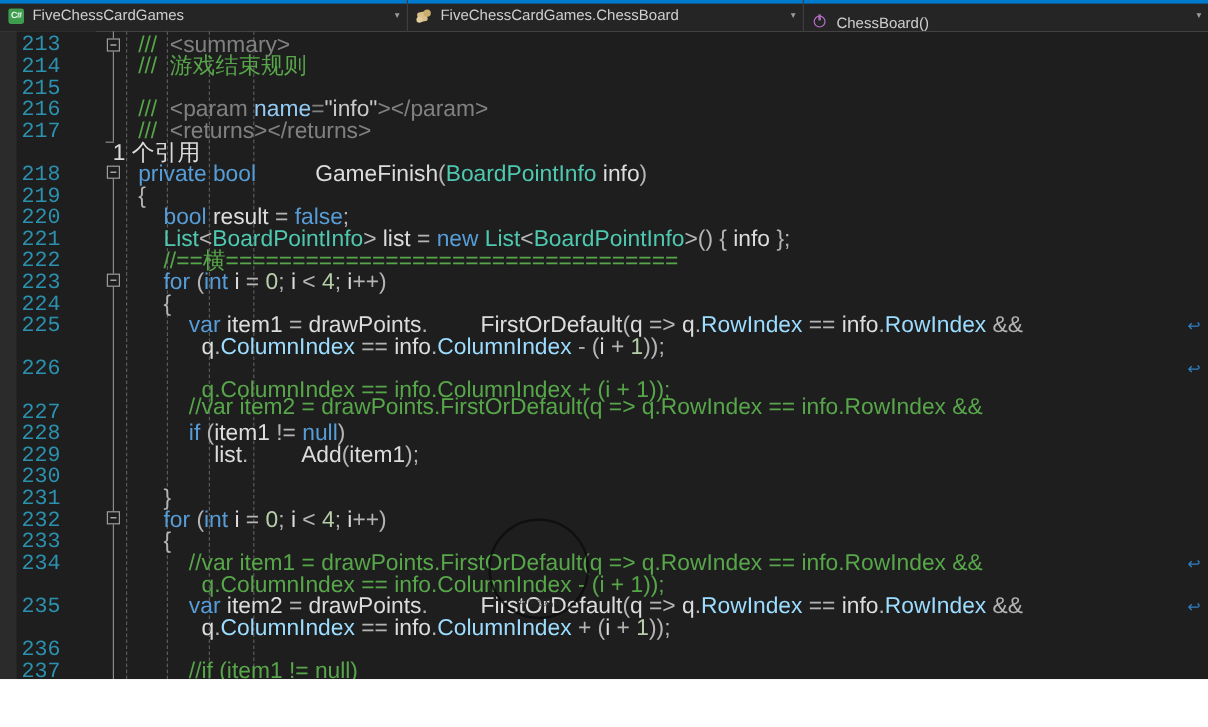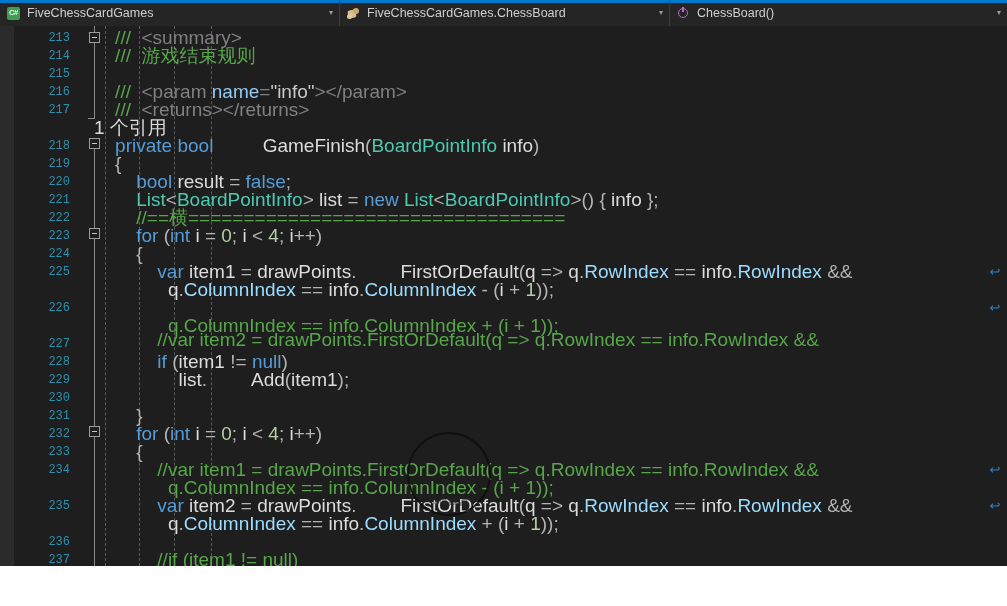--- a/index.html
+++ b/index.html
@@ -22,21 +22,21 @@
   }
   .nav-combo{
     position:relative;display:flex;align-items:center;
     height:26px;box-sizing:border-box;
     border-right:1px solid #3e3e42;
     padding-left:6px;
     overflow:hidden;
   }
   .nav-combo.c1{width:340px;}
   .nav-combo.c2{width:330px;}
-  .nav-combo.c3{width:337px;border-right:none;}
+  .nav-combo.c3{width:337px;border-right:none;align-items:flex-end;}
   .nav-ico{
     width:15px;height:15px;margin-right:6px;flex:0 0 auto;
     display:flex;align-items:center;justify-content:center;
   }
   .nav-label{
     color:#cfcfcf;font-size:12.5px;white-space:nowrap;
     font-family:"Liberation Sans",sans-serif;
     flex:1 1 auto;overflow:hidden;text-overflow:clip;
   }
   .nav-arrow{
@@ -96,22 +96,22 @@
     position:absolute;width:11px;height:11px;
     border:1px solid #9d9d9d;background:#1e1e1e;
     box-sizing:border-box;
   }
   .collapse-box:before{
     content:"";position:absolute;left:2px;top:4px;width:5px;height:1px;background:#c8c8c8;
   }
 
   .code-layer{position:absolute;left:0;top:0;width:1007px;height:540px;}
   .ln{
-    position:absolute;left:18px;width:52px;text-align:right;
-    color:#2b91af;font-size:12px;line-height:18px;
+    position:absolute;left:18px;width:52px;
+    color:#2b91af;font-size:18px;line-height:18px;
     font-family:"Liberation Mono","DejaVu Sans Mono",monospace;
   }
   .cl{
     position:absolute;left:94px;white-space:pre;
     font-size:19px;line-height:18px;
     font-family:Liberation Sans, sans-serif;
     color:#dcdcdc;
   }
   .cl .cmt{color:#57a64a;}
   .cl .doc{color:#57a64a;}

